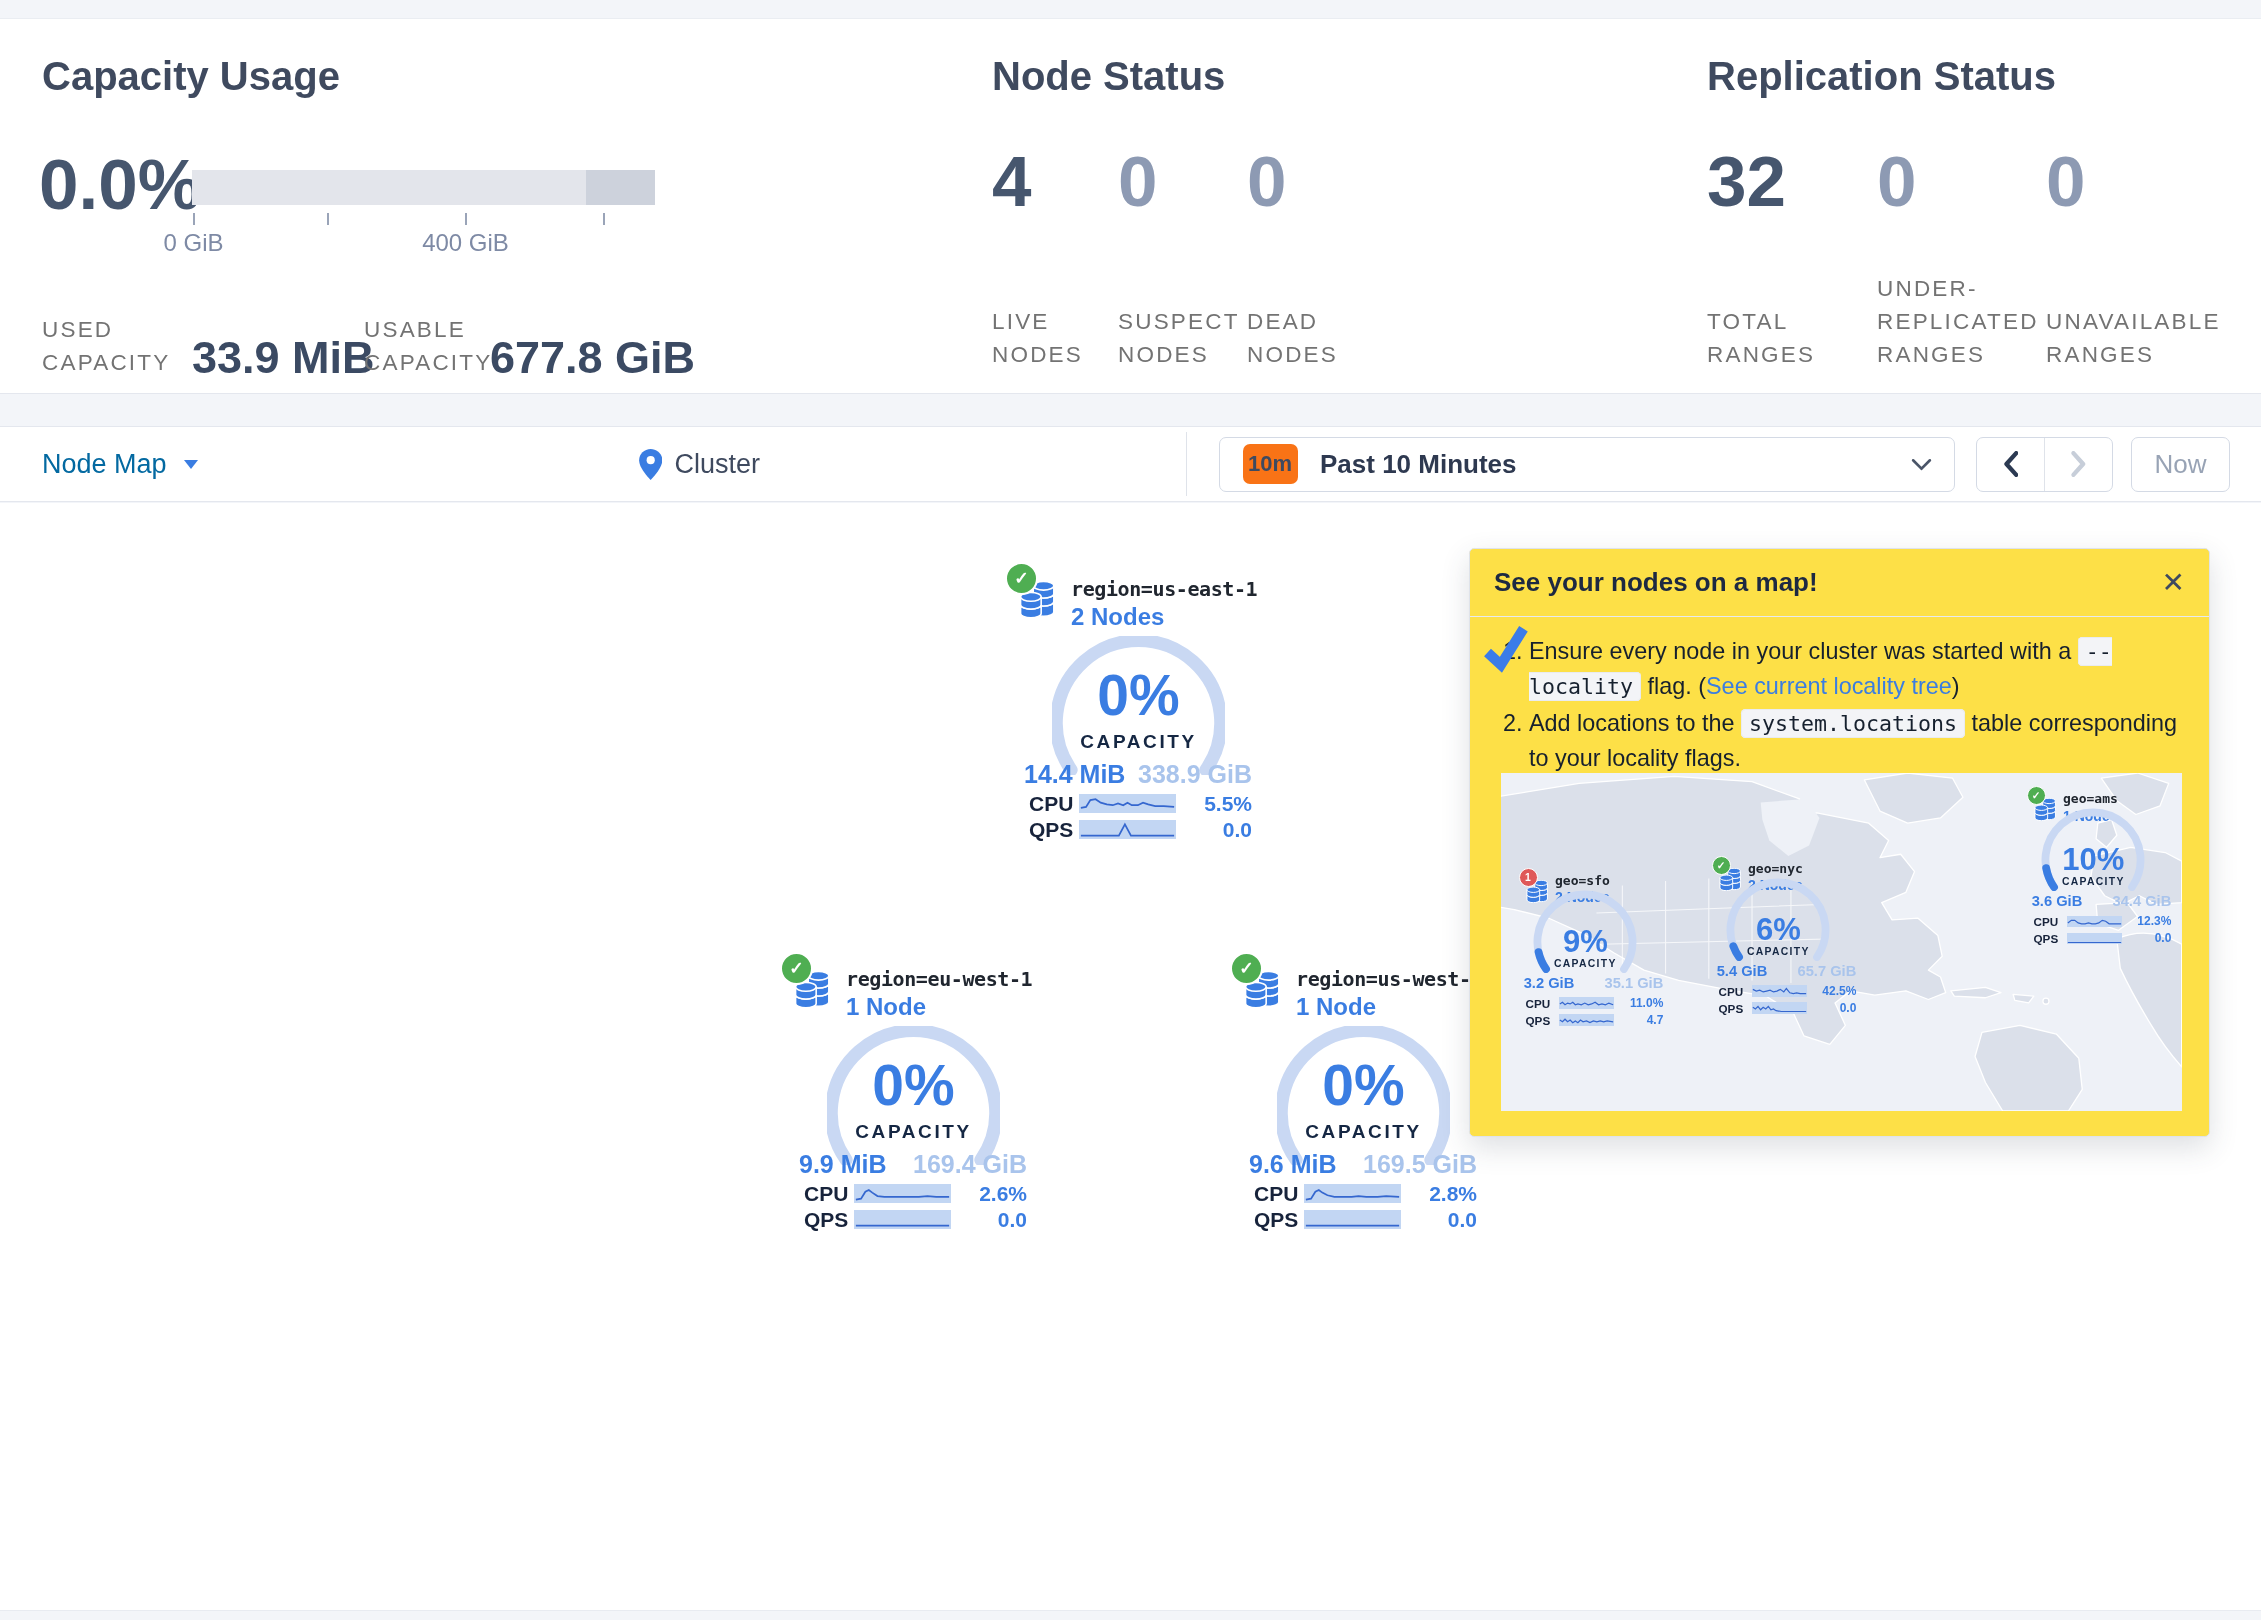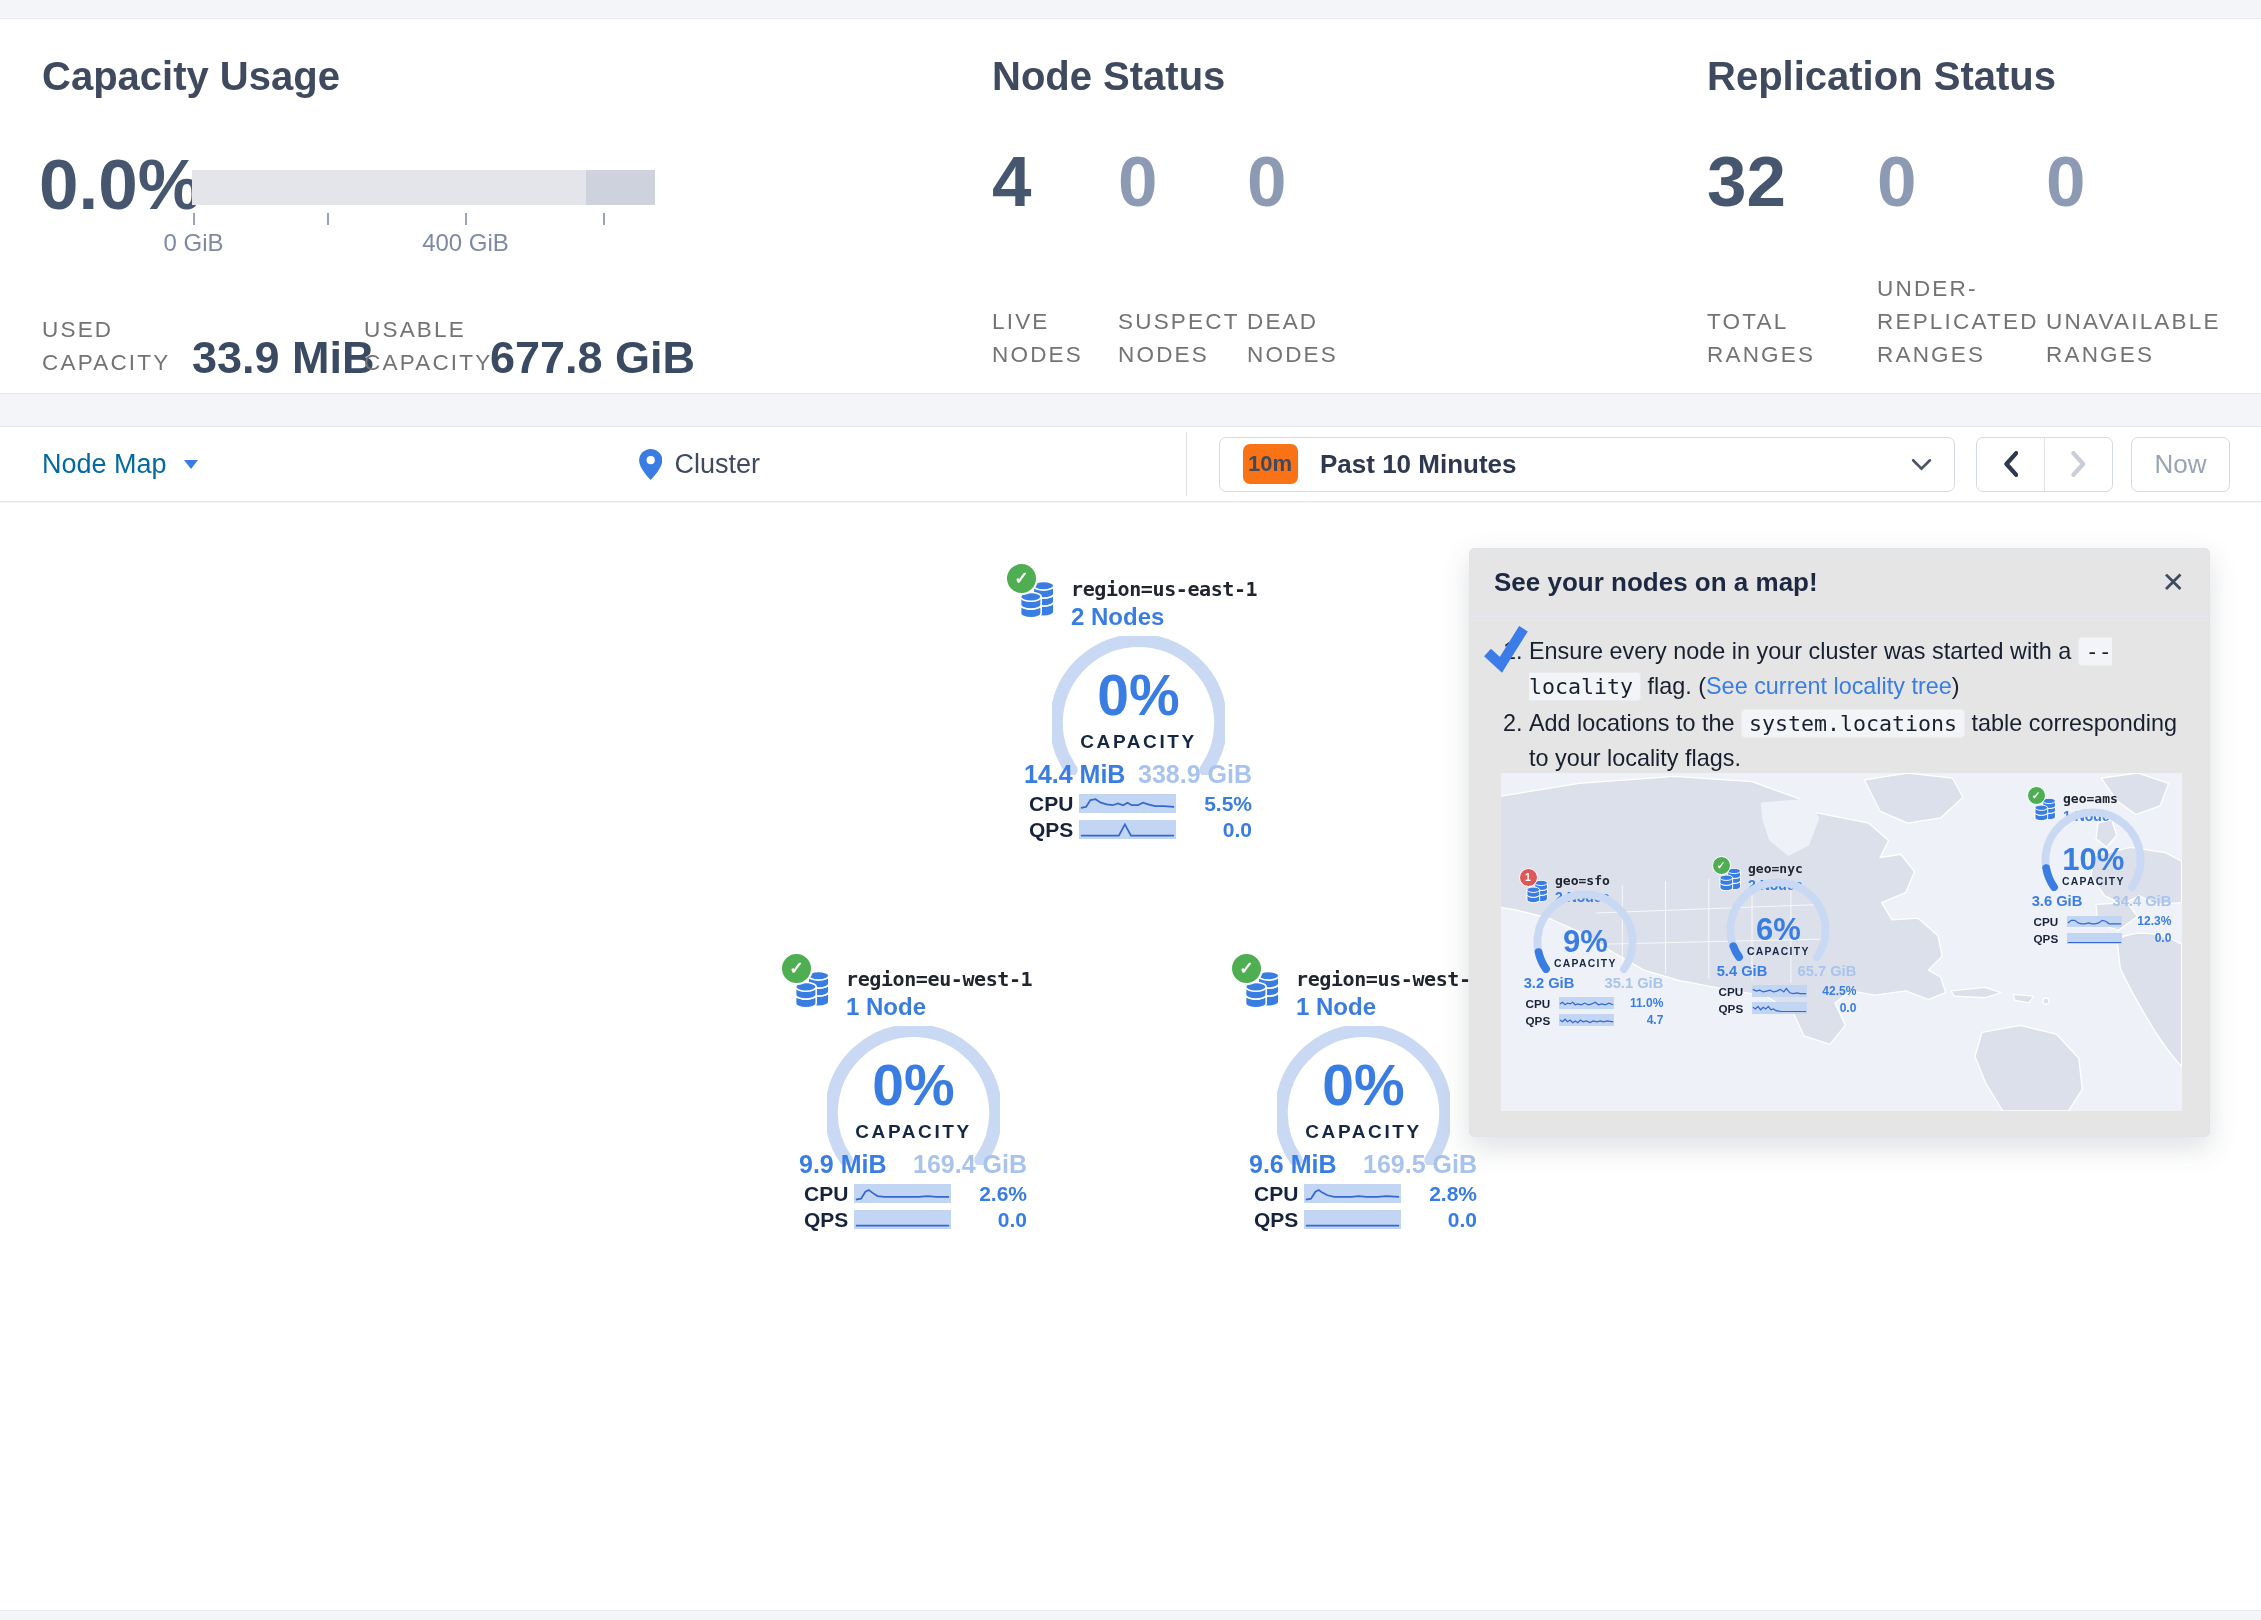--- a/index.html
+++ b/index.html
@@ -67,21 +67,21 @@
   .rc-vals{position:absolute;left:7px;right:7px;top:202px;display:flex;justify-content:space-between;
            font-size:25px;font-weight:600;}
   .rc-used{color:#3a7de2;} .rc-total{color:#a9c4ec;}
   .rc-row{position:absolute;left:12px;right:7px;height:21px;display:flex;align-items:center;}
   .rc-row.r1{top:235px;} .rc-row.r2{top:261px;}
   .rc-metric-label{width:50px;font-size:21px;font-weight:800;color:#17233b;}
   .rc-metric-val{margin-left:auto;font-size:21px;font-weight:700;color:#3a7de2;}
   .spark{background:#c2d6f3;}
 
   
-  .popup{position:absolute;left:1469px;top:45px;width:741px;height:589px;background:#e5e5e5;border:0.9px solid #dfe3ea;
+  .popup{position:absolute;left:1469px;top:45px;width:741px;height:589px;background:#fde047;border:0.9px solid #dfe3ea;
          border-radius:5.2px;box-shadow:0 10.4px 29px rgba(50,60,80,.16);z-index:5;box-sizing:border-box;}
   .popup-head{position:absolute;left:0;top:0;right:0;height:68px;border-bottom:0.9px solid #e7eaf0;
               display:flex;align-items:center;padding:0 24px;box-sizing:border-box;}
   .popup-title{font-size:26px;font-weight:700;color:#1d2942;}
   .popup-link{font-size:26px;color:#3a7de2;margin-left:24px;cursor:pointer;}
   .popup-close{margin-left:auto;font-size:28px;color:#3f4a5f;cursor:pointer;line-height:1;}
   .popup-body{position:absolute;left:0;top:68px;right:0;padding:17.3px 28px 0 26px;font-size:23.4px;line-height:35px;color:#16202e;box-sizing:border-box;}
   .popup-body ol{margin:0;padding-left:33px;}
   .popup-body li{margin-bottom:1.7px;}
   code{font-family:"DejaVu Sans Mono",monospace;font-size:21.6px;background:#f3f4f7;border:0.9px solid #e9ebf0;

